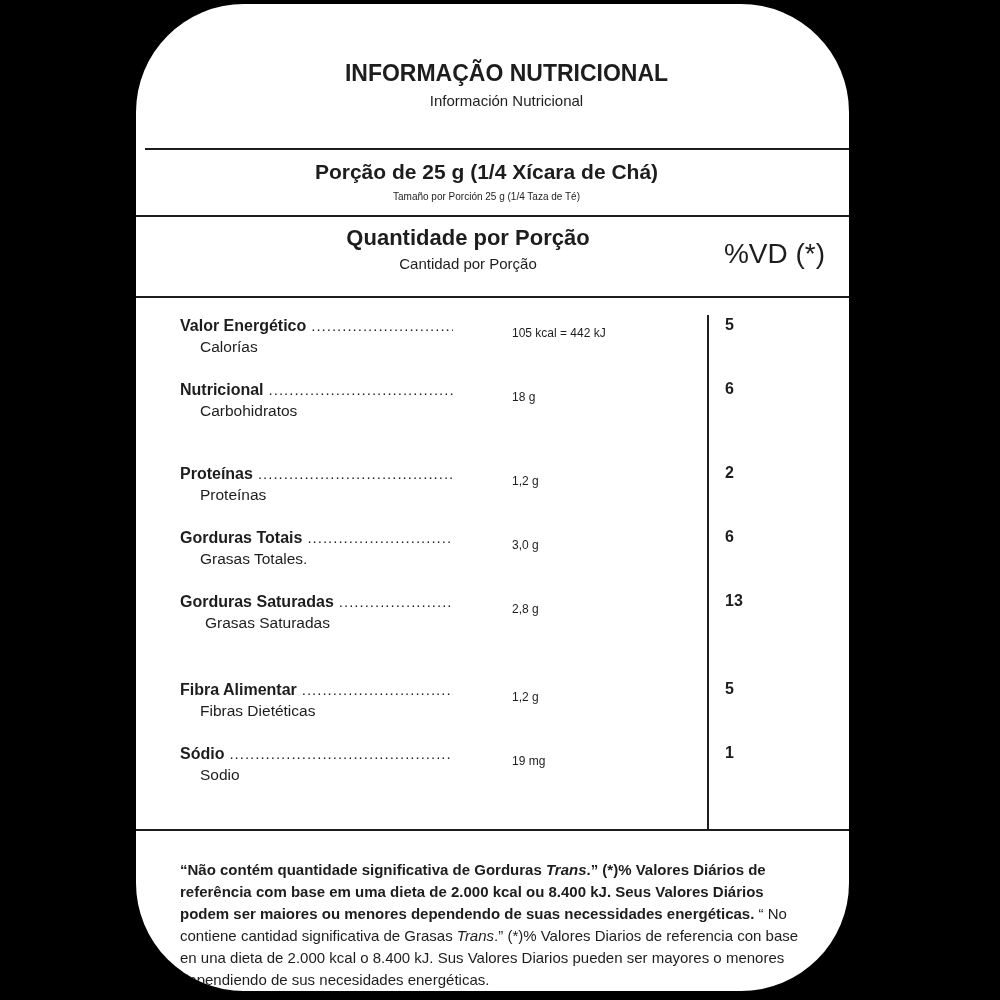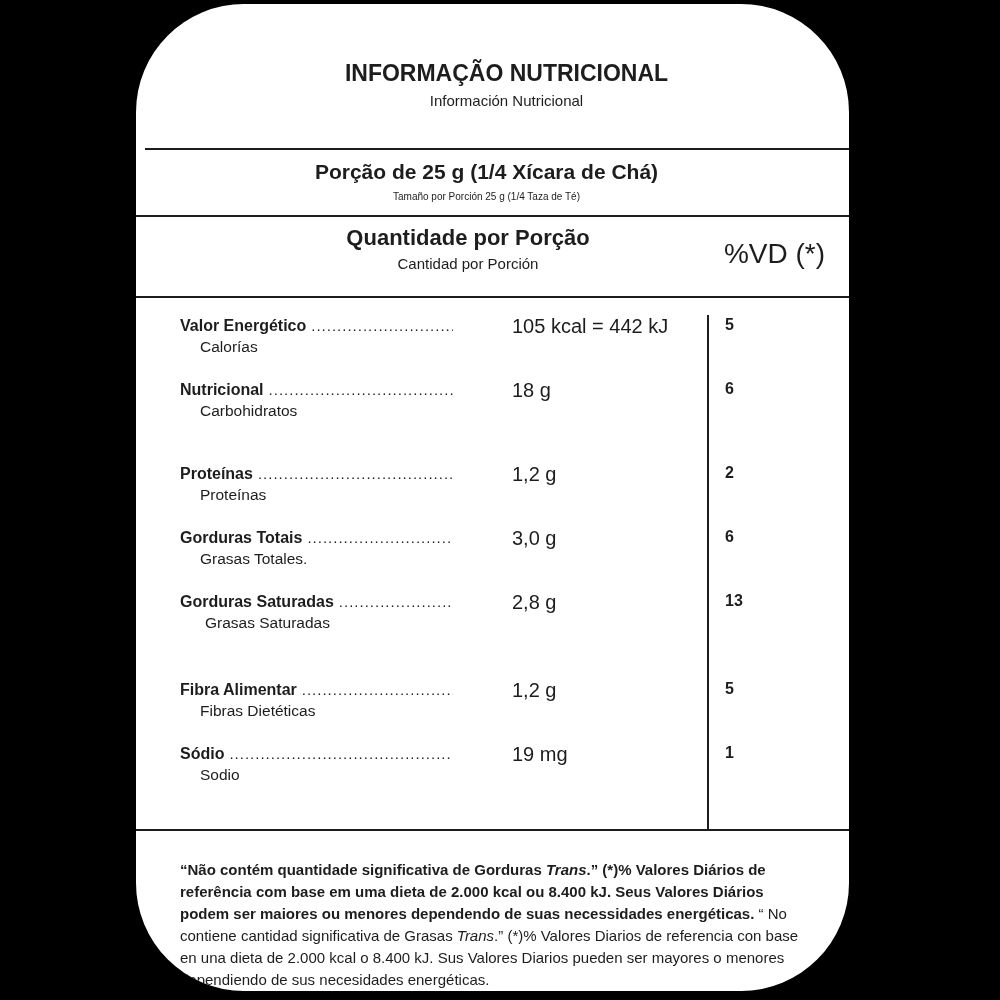--- a/index.html
+++ b/index.html
@@ -107,22 +107,22 @@
   .sublabel {
     margin-left: 64px;
     font-size: 15.5px;
     line-height: 21px;
     white-space: nowrap;
   }
   .sublabel.indent { padding-left: 5px; }
   .val {
     position: absolute;
     left: 376px;
-    top: 0;
-    font-size: 20px;
+    top: 11px;
+    font-size: 12px;
     white-space: nowrap;
     text-align: center;
   }
   .dv {
     position: absolute;
     left: 589px;
     top: 1px;
     font-size: 16px;
     font-weight: bold;
   }
@@ -153,21 +153,21 @@
 
     <div class="serving">
       <div class="serving-title">Porção de 25 g (1/4 Xícara de Chá)</div>
       <div class="serving-subtitle">Tamaño por Porción 25 g (1/4 Taza de Té)</div>
     </div>
     <div class="divider"></div>
 
     <div class="col-head">
       <div class="amount-head">
         <div class="amount-title">Quantidade por Porção</div>
-        <div class="amount-subtitle">Cantidad por Porción</div>
+        <div class="amount-subtitle">Cantidad por Porção</div>
       </div>
       <div class="dv-head">%VD (*)</div>
     </div>
     <div class="divider"></div>
 
     <div class="tbody">
       <div class="vline"></div>
 
       <div class="row first">
         <div class="labelcol">

